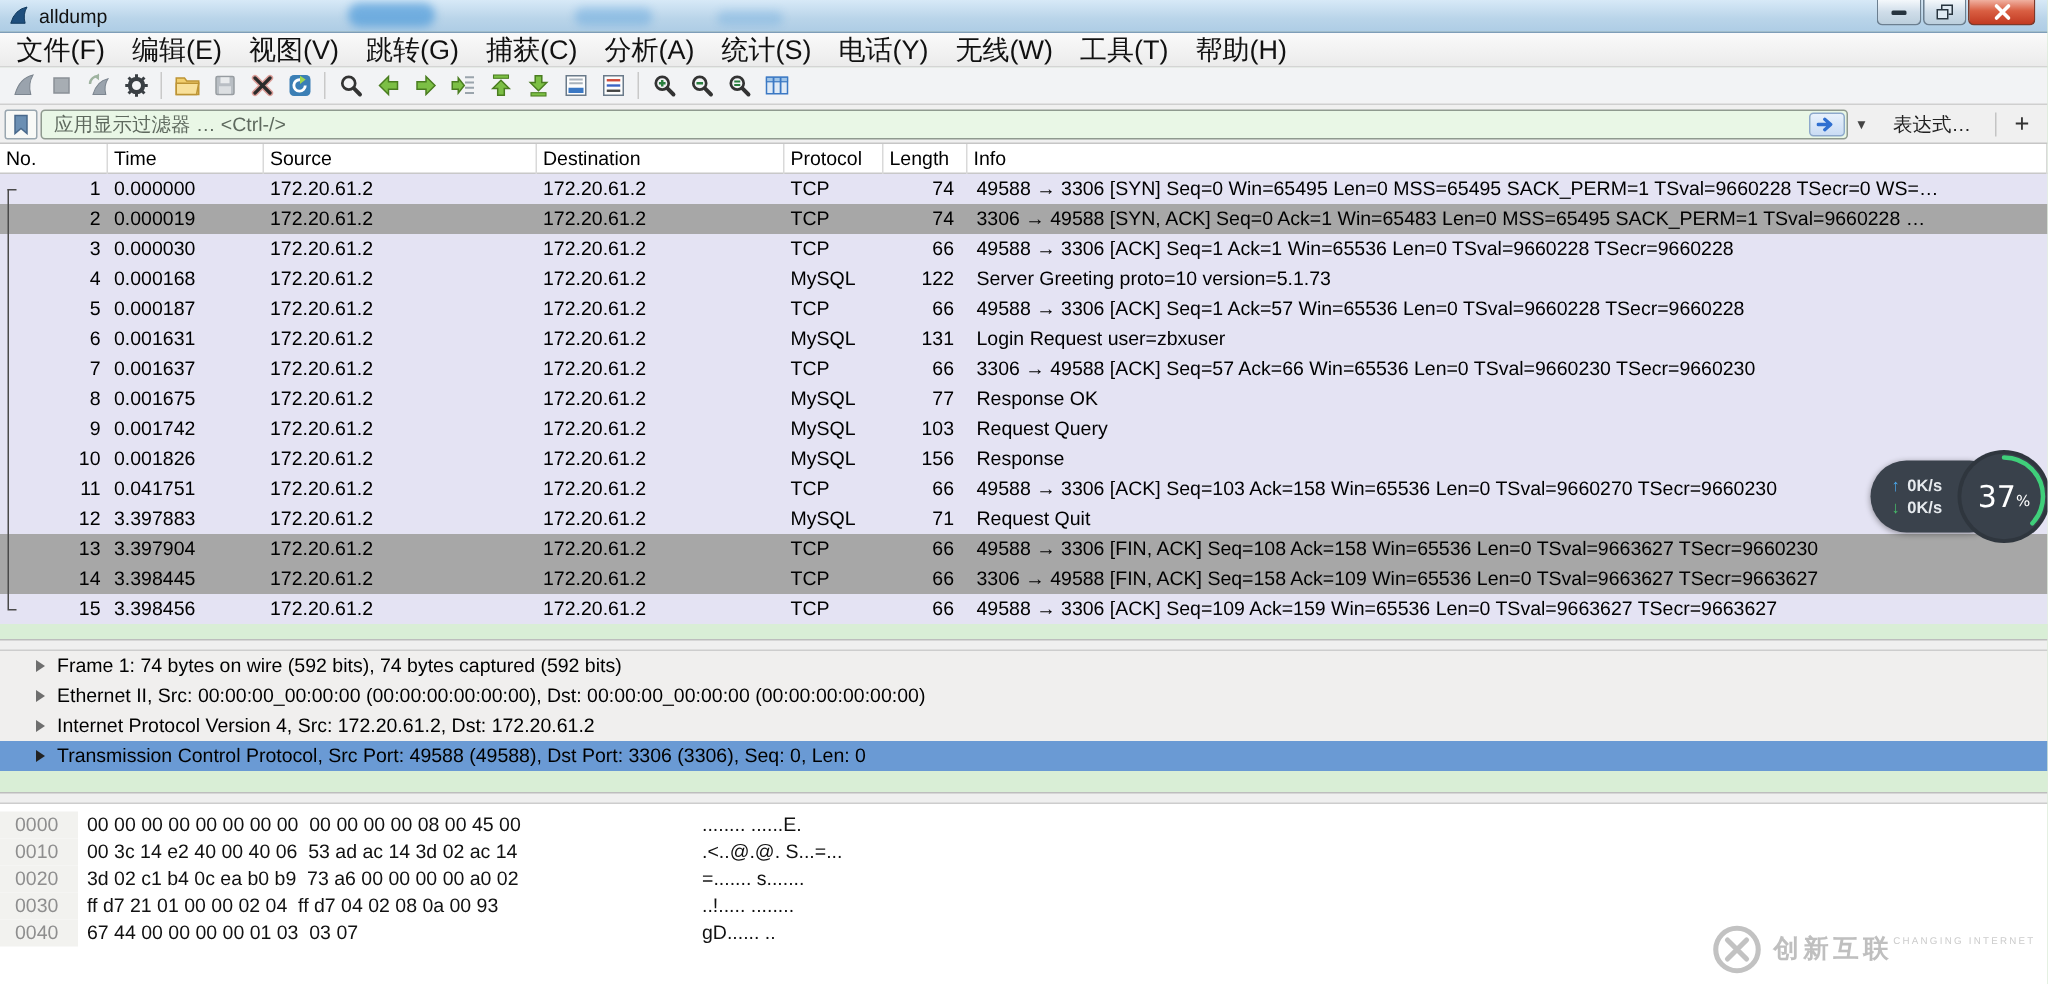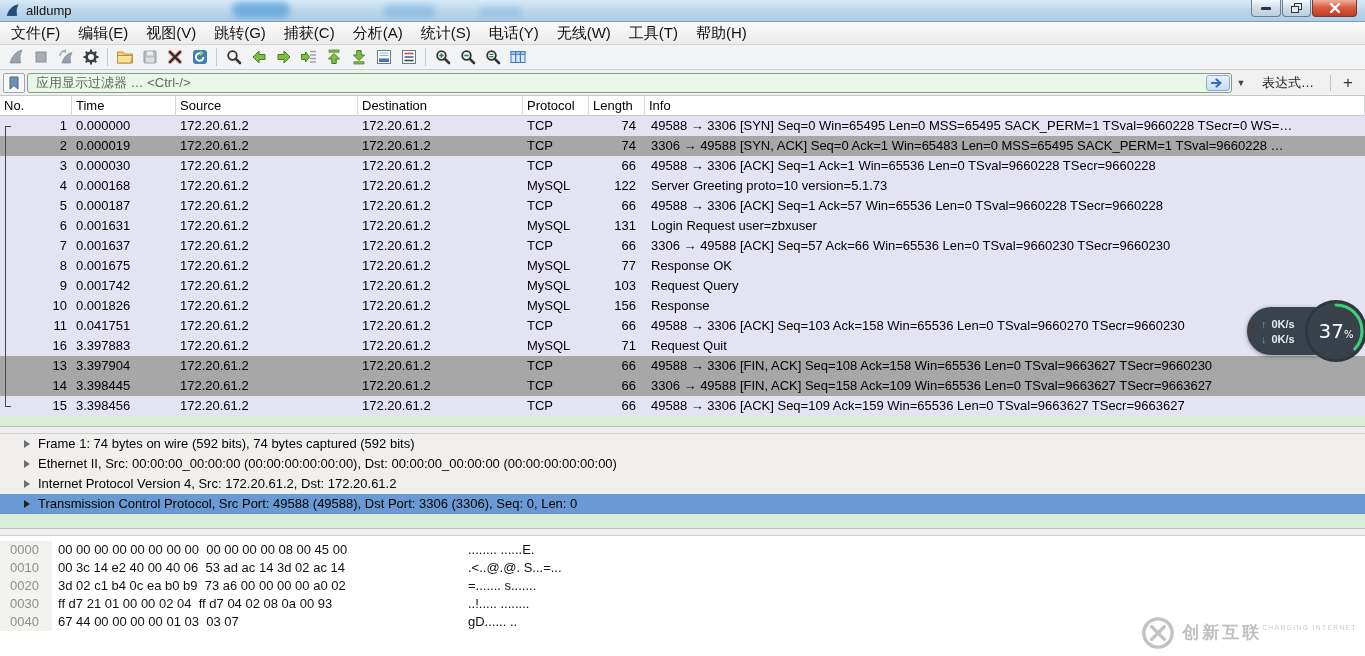--- a/index.html
+++ b/index.html
@@ -19,21 +19,21 @@
   .win-btn.min{width:30px}.win-btn.restore{width:29px}
   .win-btn.close{width:45px;background:linear-gradient(#f0b0a0,#d95f43 45%,#c23a22);border-color:#7c3a2c}
   .glyph-min{width:10px;height:3px;background:#27343f;border-radius:1px}
   .glyph-restore{position:relative;width:11px;height:10px}
   .glyph-restore i{position:absolute;border:1.5px solid #27343f;background:#dfeaf3;width:8px;height:7px;display:block}
   .glyph-restore i.b1{right:0;top:0}.glyph-restore i.b2{left:0;bottom:0}
 
   
   .menubar{height:23px;background:linear-gradient(#fafafa,#ebebeb);border-bottom:1px solid #d4d4d4;
            display:flex;align-items:center;padding-left:2px}
-  .menu-item{font-size:15px;color:#111;padding:3px 9px;cursor:default}
+  .menu-item{font-size:18px;color:#111;padding:3px 9px;cursor:default}
 
   
   .toolbar{height:25px;background:#f2f3f5;border-bottom:1px solid #cfcfcf;display:flex;align-items:center;padding-left:3px}
   .tool-btn{width:25px;height:23px;display:flex;align-items:center;justify-content:center;border-radius:2px}
   .tool-sep{width:1px;height:18px;background:#c9c9c9;margin:0 4px}
   .tool-btn svg{width:18px;height:18px}
 
   
   .filterbar{height:26px;background:#f0f0f0;border-bottom:1px solid #c6c6c6;display:flex;align-items:center;padding:0 6px 0 3px}
   .bookmark-btn{width:22px;height:20px;border:1px solid #9aa7b0;background:#f8f9f7;border-radius:2px;
@@ -400,21 +400,21 @@
     <div class="pl-row pl-grid" style="background: rgb(228, 227, 243);">
       <div class="cell cell-no"><span class="bracket mid"></span><span>11</span></div>
       <div class="cell cell-time">0.041751</div>
       <div class="cell cell-src">172.20.61.2</div>
       <div class="cell cell-dst">172.20.61.2</div>
       <div class="cell cell-proto">TCP</div>
       <div class="cell cell-len">66</div>
       <div class="cell cell-info">49588 → 3306 [ACK] Seq=103 Ack=158 Win=65536 Len=0 TSval=9660270 TSecr=9660230</div>
     </div>
     <div class="pl-row pl-grid" style="background: rgb(228, 227, 243);">
-      <div class="cell cell-no"><span class="bracket mid"></span><span>16</span></div>
+      <div class="cell cell-no"><span class="bracket mid"></span><span>12</span></div>
       <div class="cell cell-time">3.397883</div>
       <div class="cell cell-src">172.20.61.2</div>
       <div class="cell cell-dst">172.20.61.2</div>
       <div class="cell cell-proto">MySQL</div>
       <div class="cell cell-len">71</div>
       <div class="cell cell-info">Request Quit</div>
     </div>
     <div class="pl-row pl-grid" style="background: rgb(167, 167, 167);">
       <div class="cell cell-no"><span class="bracket mid"></span><span>13</span></div>
       <div class="cell cell-time">3.397904</div>

